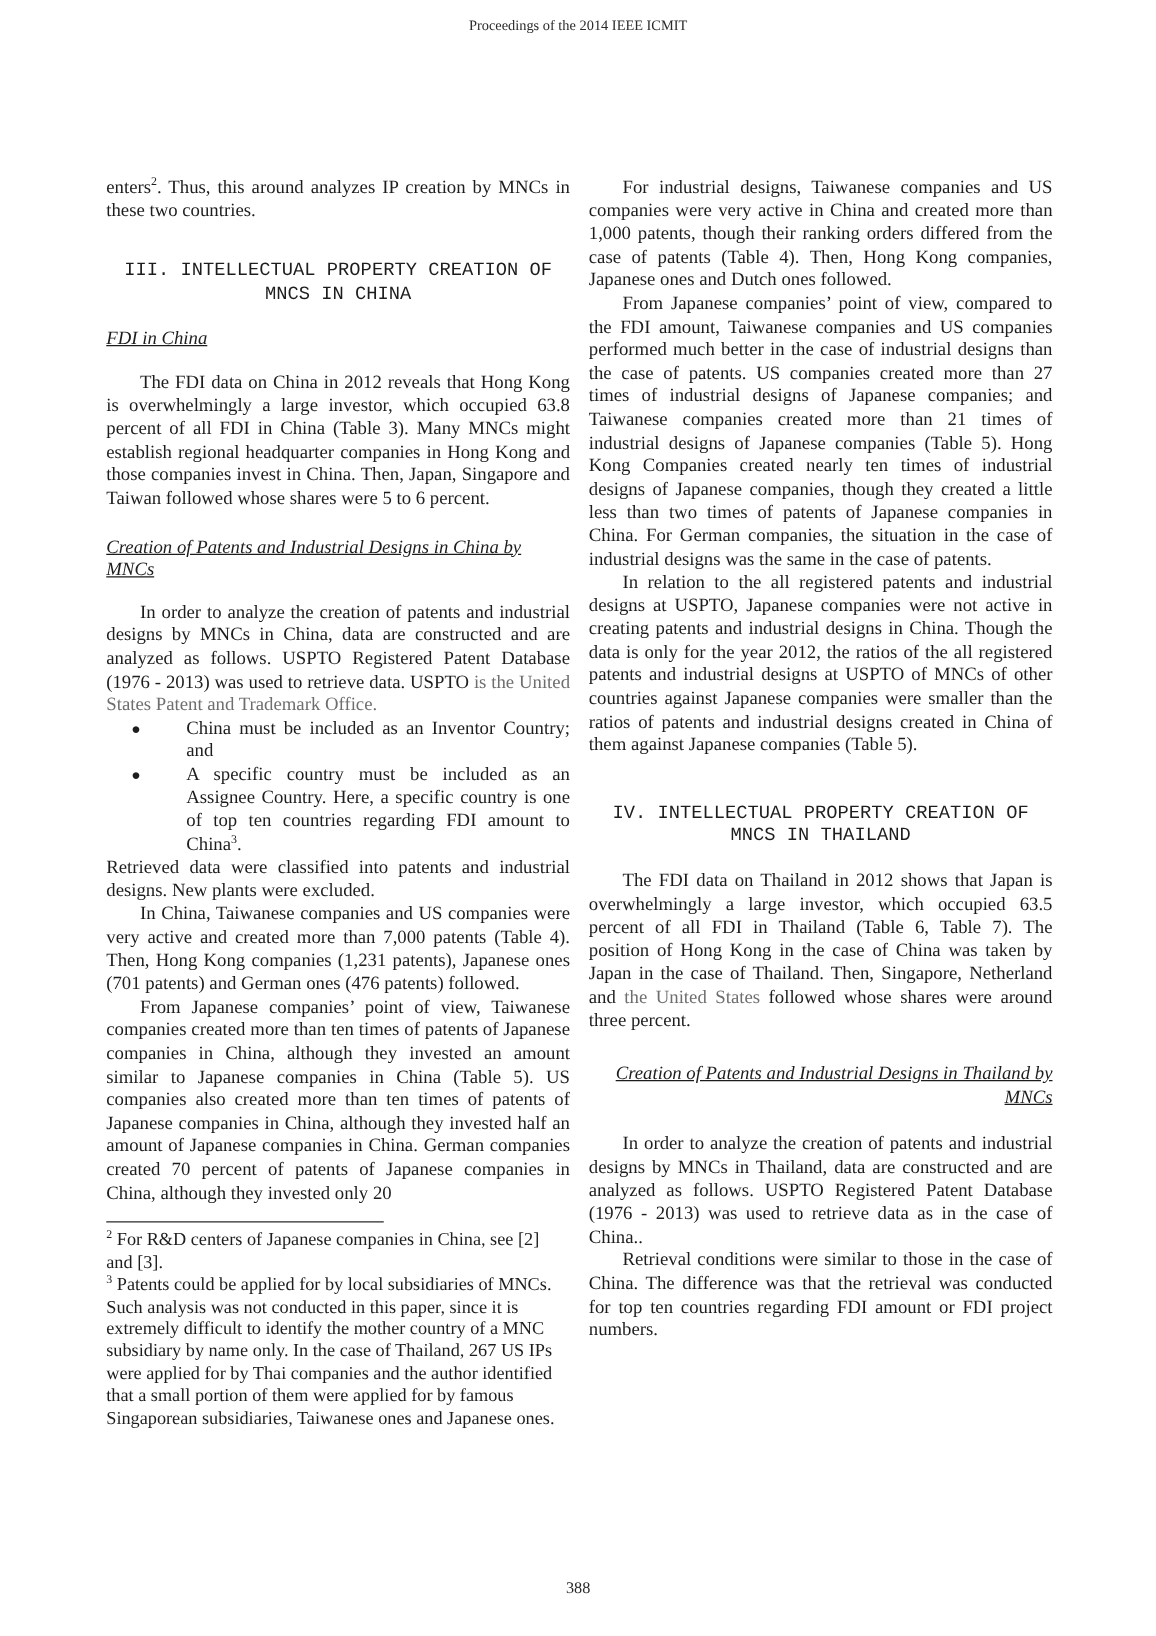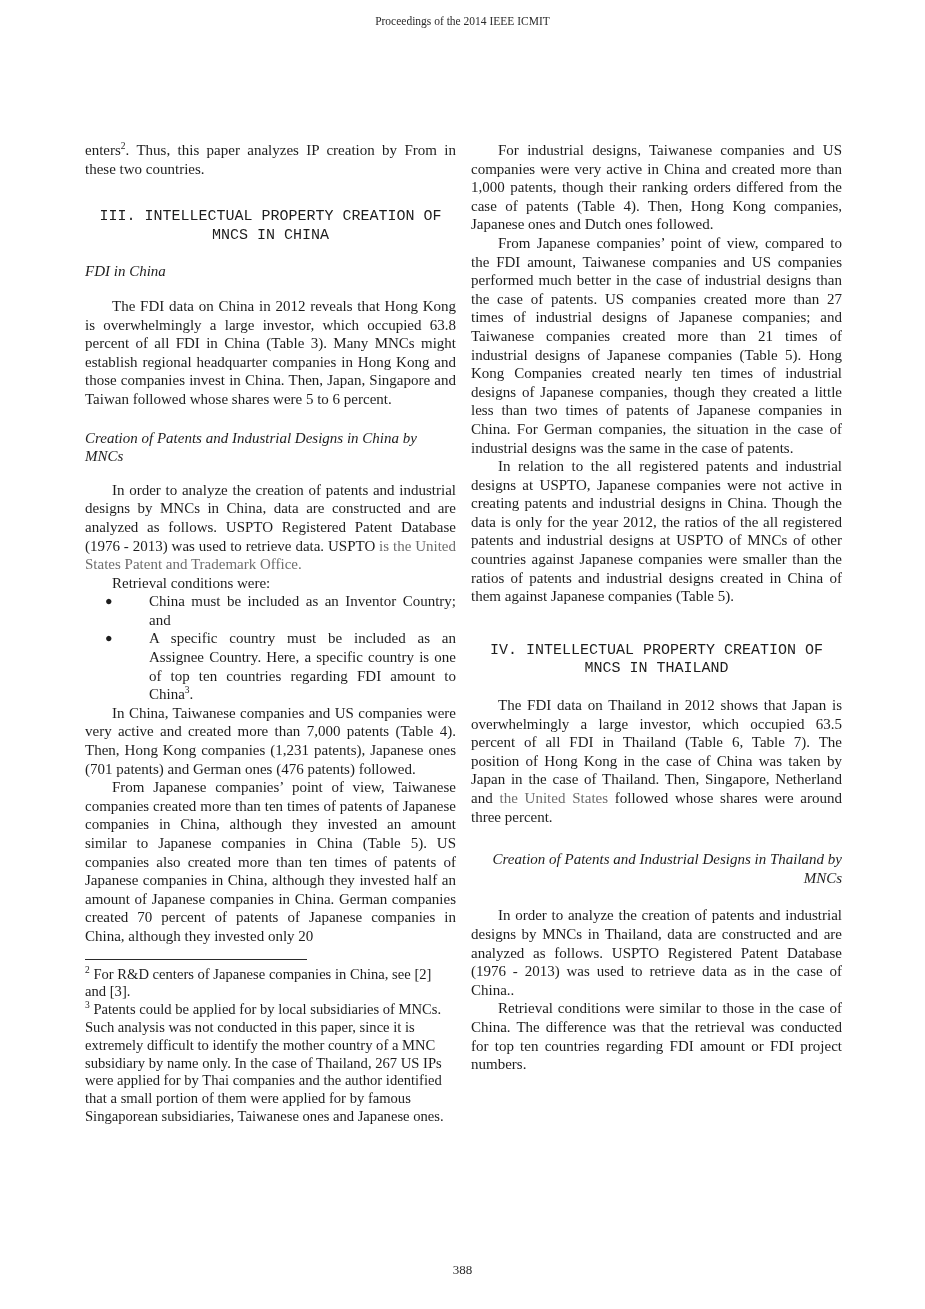--- a/index.html
+++ b/index.html
@@ -23,21 +23,21 @@
   .col-right { left: 471px; }
   p { margin: 0; }
   .indent { text-indent: 27px; }
   .section-heading {
     text-align: center; margin: 30px 0 17px 0; font-weight: normal;
     font-size: 15px;
     font-family: Liberation Mono, monospace;
   }
   .section-heading span { display: block; }
   .sub-heading {
-    font-style: italic; text-align: left; margin: 17px 0 16px 0;
+    font-style: italic; text-align: left; margin: 17px 0 16px 0; text-decoration: underline;
   }
   sup { font-size: 9.5px; line-height: 0; vertical-align: super; }
   .gray { color: #6e6e6e; }
   .bullet-item { position: relative; padding-left: 64px; }
   .bullet-item .bullet {
     position: absolute; left: 20px; top: 0px; font-size: 12.5px;
   }
   .footnotes { margin-top: 13px; }
   .fn-rule {
     width: 222px; height: 0; border-top: 1.2px solid #2a2a2a;
@@ -49,46 +49,46 @@
     text-align: center; font-size: 13px; color: #2a2a2a;
   }
 </style>
 </head>
 <body>
 
 <div class="running-header">Proceedings of the 2014 IEEE ICMIT</div>
 
 <div class="column col-left">
 
-  <p><span>enters</span><sup>2</sup><span>. Thus, this paper analyzes IP creation by From in these two countries.</span></p>
+  <p><span>enters</span><sup>2</sup><span>. Thus, this around analyzes IP creation by MNCs in these two countries.</span></p>
 
   <div class="section-heading">
     <span>III. INTELLECTUAL PROPERTY CREATION OF</span>
     <span>MNCS IN CHINA</span>
   </div>
 
   <p class="sub-heading">FDI in China</p>
 
   <p class="indent">The FDI data on China in 2012 reveals that Hong Kong is overwhelmingly a large investor, which occupied 63.8 percent of all FDI in China (Table 3). Many MNCs might establish regional headquarter companies in Hong Kong and those companies invest in China. Then, Japan, Singapore and Taiwan followed whose shares were 5 to 6 percent.</p>
 
   <p class="sub-heading" style="margin-top:20px; margin-bottom:15px;">Creation of Patents and Industrial Designs in China by MNCs</p>
 
   <p class="indent"><span>In order to analyze the creation of patents and industrial designs by MNCs in China, data are constructed and are analyzed as follows. USPTO Registered Patent Database (1976 - 2013) was used to retrieve data. USPTO </span><span class="gray">is the United States Patent and Trademark Office.</span></p>
 
-  <p class="indent">Retrieval conditions were:</p>
 
   <div class="bullet-item">
     <span class="bullet">●</span>
     <span>China must be included as an Inventor Country; and</span>
   </div>
   <div class="bullet-item">
     <span class="bullet">●</span>
     <span>A specific country must be included as an Assignee Country. Here, a specific country is one of top ten countries regarding FDI amount to China</span><sup>3</sup><span>.</span>
   </div>
 
+  <p>Retrieved data were classified into patents and industrial designs. New plants were excluded.</p>
 
   <p class="indent">In China, Taiwanese companies and US companies were very active and created more than 7,000 patents (Table 4). Then, Hong Kong companies (1,231 patents), Japanese ones (701 patents) and German ones (476 patents) followed.</p>
 
   <p class="indent">From Japanese companies’ point of view, Taiwanese companies created more than ten times of patents of Japanese companies in China, although they invested an amount similar to Japanese companies in China (Table 5). US companies also created more than ten times of patents of Japanese companies in China, although they invested half an amount of Japanese companies in China. German companies created 70 percent of patents of Japanese companies in China, although they invested only 20</p>
 
   <div class="footnotes">
     <div class="fn-rule"></div>
     <p class="footnote"><sup>2</sup><span> For R&amp;D centers of Japanese companies in China, see [2] and [3].</span></p>
     <p class="footnote"><sup>3</sup><span> Patents could be applied for by local subsidiaries of MNCs. Such analysis was not conducted in this paper, since it is extremely difficult to identify the mother country of a MNC subsidiary by name only.  In the case of Thailand, 267 US IPs were applied for by Thai companies and the author identified that a small portion of them were applied for by famous Singaporean subsidiaries,  Taiwanese ones and Japanese ones.</span></p>
   </div>

